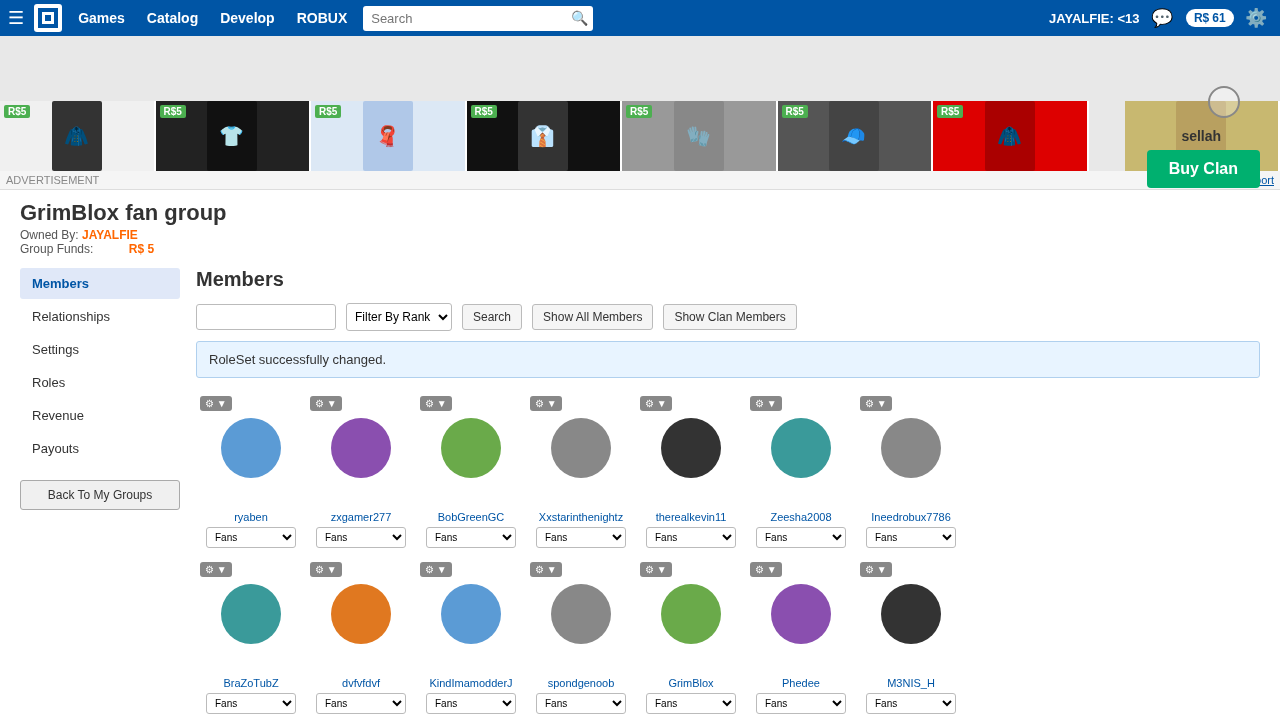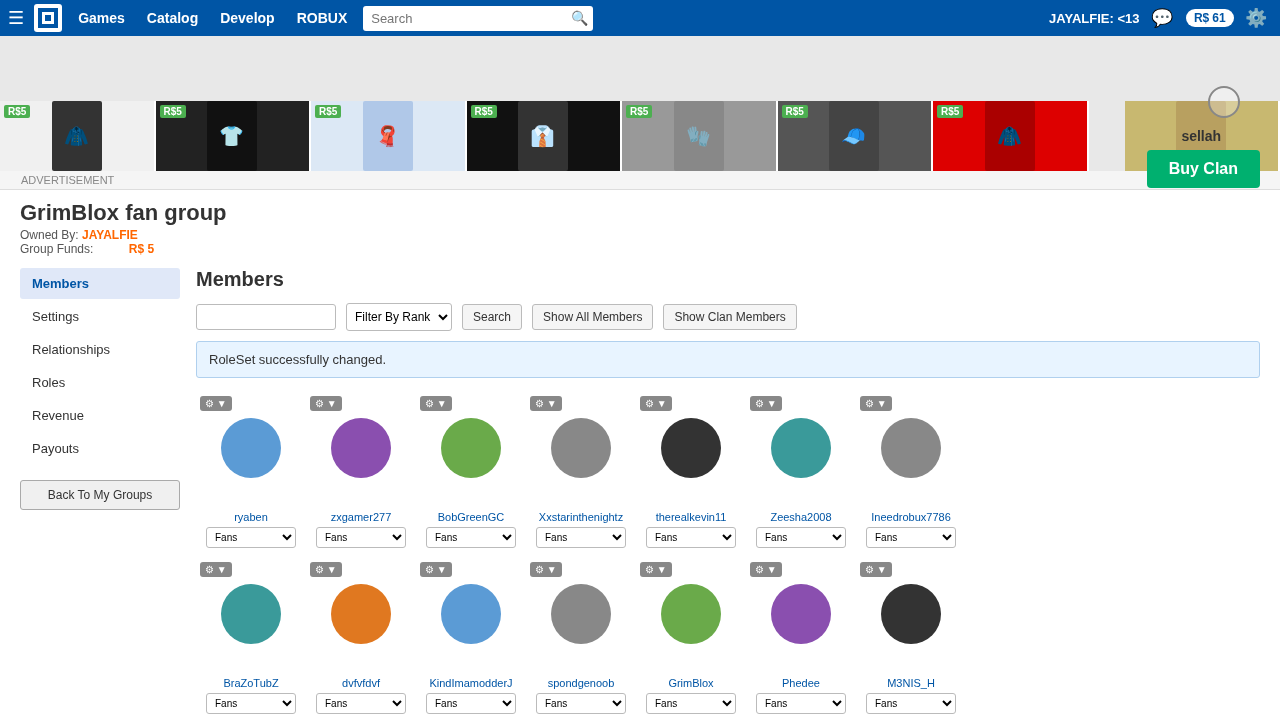--- a/index.html
+++ b/index.html
@@ -27,21 +27,21 @@
     .topnav-user { color: #fff; font-size: 13px; font-weight: bold; cursor: pointer; }
     .topnav-icon { color: #fff; font-size: 18px; cursor: pointer; padding: 4px; }
     .robux-badge {
       background: #fff; color: #0055a5; border-radius: 12px; padding: 2px 8px; font-size: 12px; font-weight: bold; display: flex; align-items: center; gap: 3px; cursor: pointer;
     }
 
     
     .ad-banner { background: #e8e8e8; width: 100%; height: 135px; display: flex; align-items: flex-end; overflow: hidden; position: relative; }
     .ad-item { flex: 1; background: #ccc; position: relative; border-right: 2px solid #fff; overflow: hidden; display: flex; align-items: center; justify-content: center; }
     .ad-item .rs-badge { position: absolute; top: 4px; left: 4px; background: #4caf50; color: #fff; font-size: 10px; font-weight: bold; padding: 1px 4px; border-radius: 2px; }
-    .ad-footer { display: flex; justify-content: space-between; align-items: flex-end; padding: 3px 21px; background: #f5f5f5; border-bottom: 1px solid #ddd; }
+    .ad-footer { display: flex; justify-content: space-between; align-items: flex-end; padding: 3px 6px; background: #f5f5f5; border-bottom: 1px solid #ddd; }
     .ad-footer-label { font-size: 11px; color: #888; }
     .report-link { font-size: 11px; color: #0055a5; cursor: pointer; text-decoration: underline; }
     .cursor-circle { position: absolute; right: 40px; top: 50px; width: 32px; height: 32px; border-radius: 50%; border: 2px solid #888; background: rgba(255,255,255,0.3); pointer-events: none; }
 
     
     .main-container { display: flex; padding: 12px 20px; gap: 16px; max-width: 1280px; }
     .group-title { font-size: 22px; font-weight: bold; color: #333; }
     .group-owned { font-size: 12px; color: #555; margin-top: 2px; }
     .group-owned a { color: #f60; font-weight: bold; text-decoration: none; }
     .group-funds { font-size: 12px; color: #555; }
@@ -183,22 +183,22 @@
   </div>
   <div class="group-funds">
     <span>Group Funds:</span> <span class="funds-amount">R$ 5</span>
   </div>
 </div>
 
 <div class="main-container">
 
   <div class="sidebar">
     <a class="sidebar-item active">Members</a>
+    <a class="sidebar-item">Relationships</a>
     <a class="sidebar-item">Settings</a>
-    <a class="sidebar-item">Relationships</a>
     <a class="sidebar-item">Roles</a>
     <a class="sidebar-item">Revenue</a>
     <a class="sidebar-item">Payouts</a>
     <div class="sidebar-back">Back To My Groups</div>
   </div>
 
   <div class="content">
     <div class="content-title">Members</div>
 
     <div class="members-toolbar">

